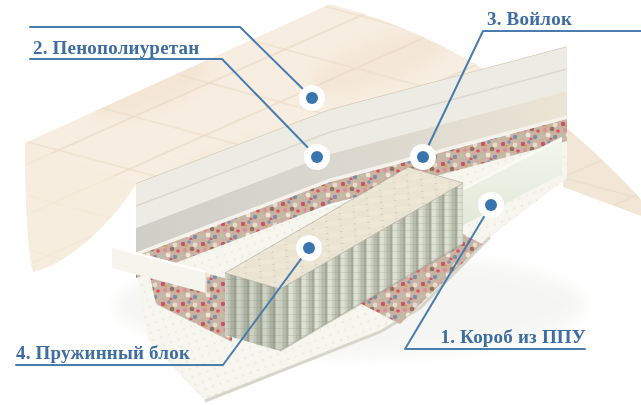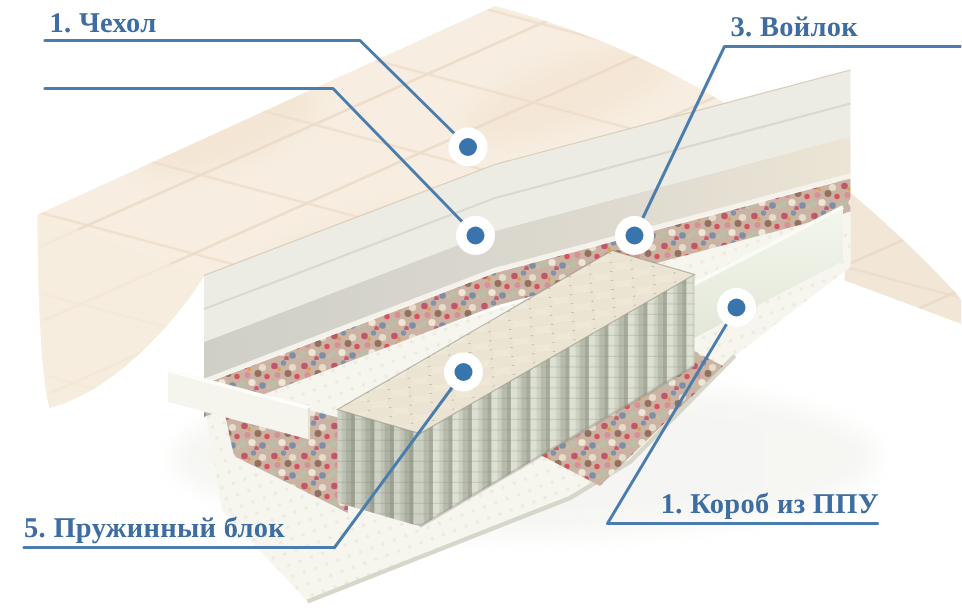--- a/index.html
+++ b/index.html
@@ -171,17 +171,17 @@
         <circle cx="309" cy="248" r="13" fill="#ffffff"></circle>
           <circle cx="309" cy="248" r="6" fill="#3a74ad"></circle>
       </g>
       <g>
         <circle cx="491" cy="205" r="13" fill="#ffffff"></circle>
           <circle cx="491" cy="205" r="6" fill="#3a74ad"></circle>
       </g>
     </g>
   </svg>
 
-  <div class="lbl" id="lbl-1" style="left:33px;top:5px;">1. Чехол</div>
+  <div class="lbl" id="lbl-2" style="left:33px;top:37px;">2. Пенополиуретан</div>
   <div class="lbl" id="lbl-3" style="left:487px;top:8px;">3. Войлок</div>
-  <div class="lbl" id="lbl-4" style="left:16px;top:342px;">5. Пружинный блок</div>
+  <div class="lbl" id="lbl-4" style="left:16px;top:342px;">4. Пружинный блок</div>
   <div class="lbl" id="lbl-5" style="left:402px;top:326px;">1. Короб из ППУ</div>
 </div>
 
 </body></html>

